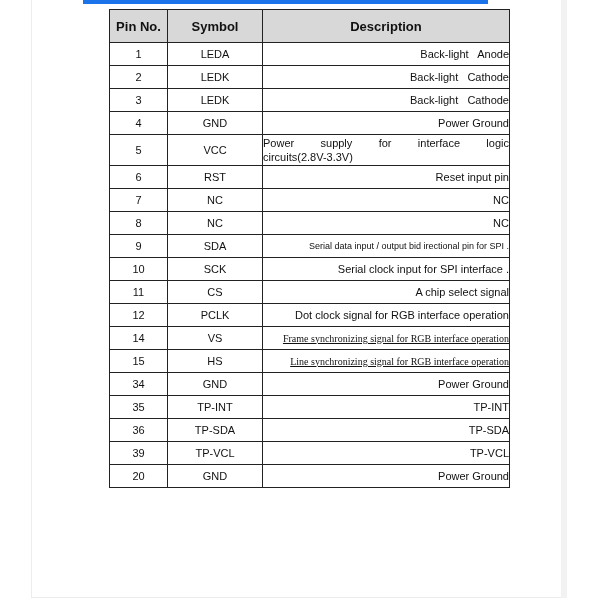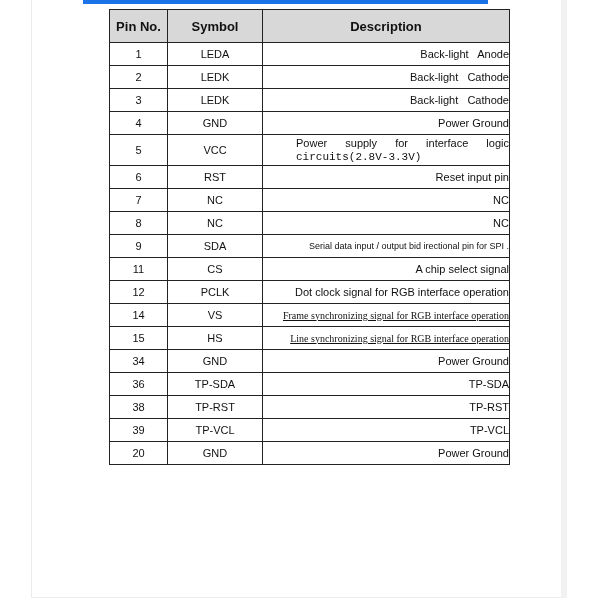--- a/index.html
+++ b/index.html
@@ -25,23 +25,23 @@
     table.pins th, table.pins td {
       border: 1.6px solid #222; padding: 0; height: 22px; vertical-align: middle;
     }
     table.pins th {
       background: #d8d8d8; font-weight: bold; font-size: 13px; height: 32px; text-align: center;
     }
     td.pin, td.sym { text-align: center; }
     td.desc { text-align: right; padding-left: 5px; padding-right: 5px; }
     td.desc.small { font-size: 9px; }
     td.desc.serif { font-family: "Liberation Serif", serif; font-size: 10px; text-decoration: underline; }
-    td.desc.justify { text-align: justify; text-align-last: justify; line-height: 14px; padding-left: 33px; }
+    td.desc.justify { text-align: justify; text-align-last: justify; line-height: 14px; }
     tr.tall td { height: 30px; }
-    .line2 { text-align-last: left; display: block; font-family: Liberation Mono, monospace; }
+    .line2 { text-align-last: left; display: block; }
   </style>
 </head>
 <body>
 
 <div class="card"></div>
 <div class="right-strip"></div>
 <div class="blue-bar"></div>
 
 <table class="pins">
   <colgroup>
@@ -99,20 +99,25 @@
         <td class="pin">8</td>
         <td class="sym">NC</td>
         <td class="desc">NC</td>
       </tr>
     <tr>
         <td class="pin">9</td>
         <td class="sym">SDA</td>
         <td class="desc small">Serial data input / output bid irectional pin for SPI .</td>
       </tr>
     <tr>
+        <td class="pin">10</td>
+        <td class="sym">SCK</td>
+        <td class="desc">Serial clock input for SPI interface .</td>
+      </tr>
+    <tr>
         <td class="pin">11</td>
         <td class="sym">CS</td>
         <td class="desc">A chip select signal</td>
       </tr>
     <tr>
         <td class="pin">12</td>
         <td class="sym">PCLK</td>
         <td class="desc">Dot clock signal for RGB interface operation</td>
       </tr>
     <tr>
@@ -124,28 +129,28 @@
         <td class="pin">15</td>
         <td class="sym">HS</td>
         <td class="desc serif">Line synchronizing signal for RGB interface operation</td>
       </tr>
     <tr>
         <td class="pin">34</td>
         <td class="sym">GND</td>
         <td class="desc">Power Ground</td>
       </tr>
     <tr>
+        <td class="pin">35</td>
+        <td class="sym">TP-INT</td>
+        <td class="desc">TP-INT</td>
+      </tr>
+    <tr>
         <td class="pin">36</td>
         <td class="sym">TP-SDA</td>
         <td class="desc">TP-SDA</td>
-      </tr>
-    <tr>
-        <td class="pin">38</td>
-        <td class="sym">TP-RST</td>
-        <td class="desc">TP-RST</td>
       </tr>
     <tr>
         <td class="pin">39</td>
         <td class="sym">TP-VCL</td>
         <td class="desc">TP-VCL</td>
       </tr>
     <tr>
         <td class="pin">20</td>
         <td class="sym">GND</td>
         <td class="desc">Power Ground</td>

